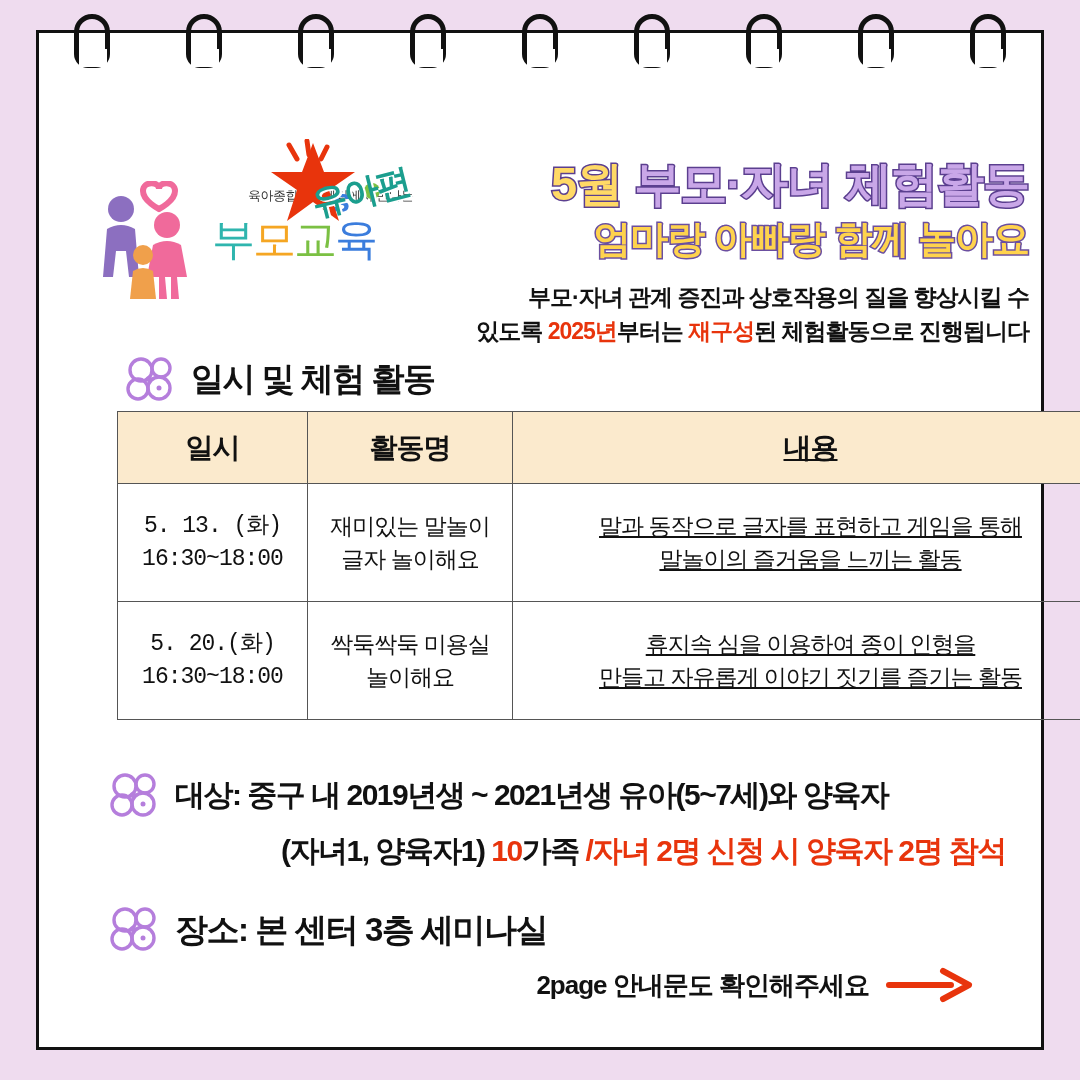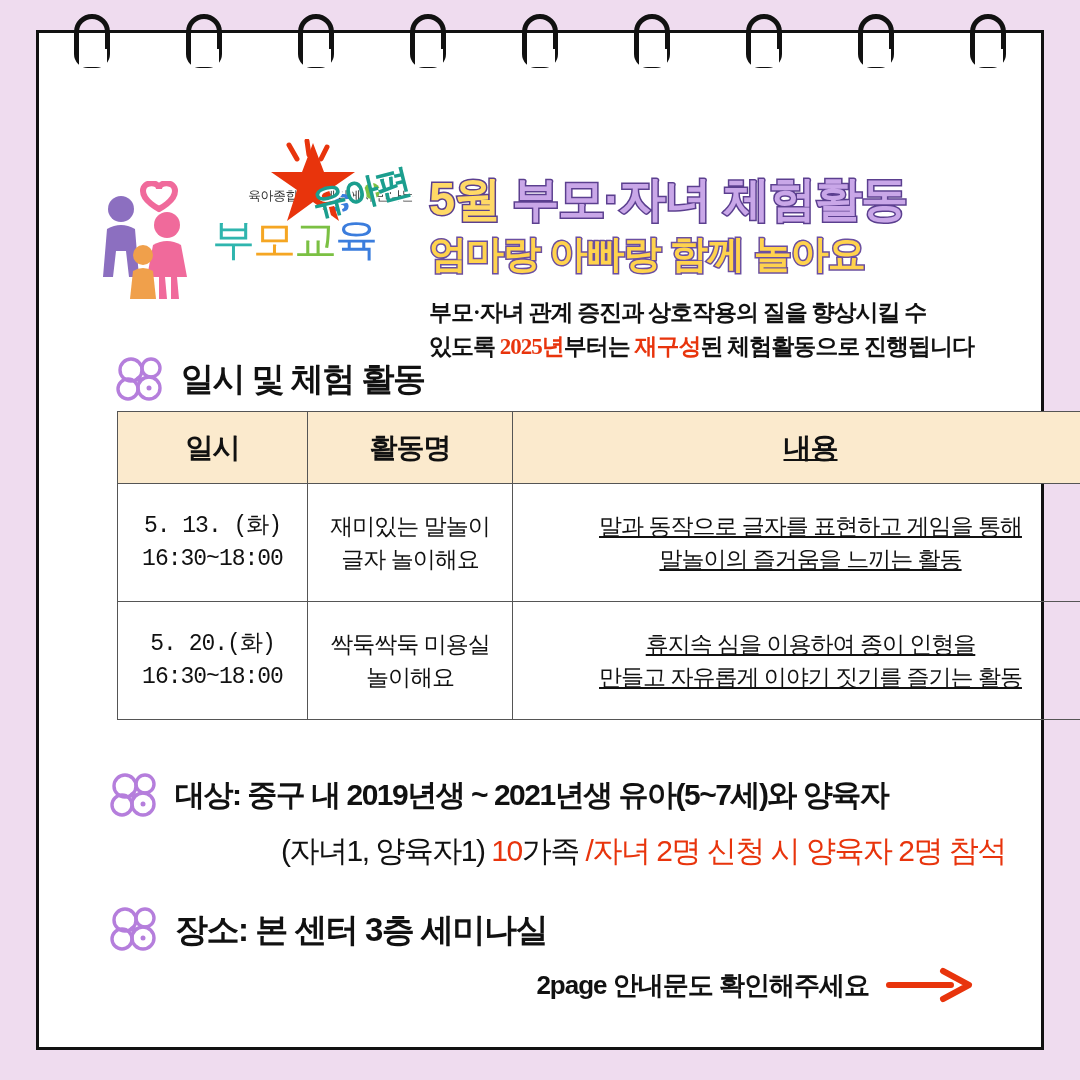--- a/index.html
+++ b/index.html
@@ -116,23 +116,23 @@
     font-size: 35px; font-weight: bold;
     color: #1b9e8e;
     transform: rotate(-14deg);
     letter-spacing: -2px;
     text-shadow: 2px 2px 0 #fff;
   }
 
   
   #title-group {
     position: absolute;
-    left: 390px; top: 93px;
+    left: 390px; top: 78px;
     width: 600px;
-    text-align: left;
+    text-align: right;
   }
   #title-line1 {
     font-size: 47px;
     font-weight: bold;
     letter-spacing: -1px;
     white-space: nowrap;
     line-height: 1.05;
   }
   #title-line1 .t-month {
     color: #ffd966;
@@ -155,21 +155,20 @@
     paint-order: stroke fill;
   }
   #title-desc {
     margin-top: 16px;
     font-size: 23px;
     font-weight: bold;
     color: #111;
     line-height: 1.45;
     letter-spacing: -1px;
     white-space: nowrap;
-    font-family: Liberation Serif, serif;
   }
   #title-desc .hl { color: #e8340c; }
 
   
   .flower-icon {
     width: 52px; height: 48px;
     flex: 0 0 auto;
   }
   .section-head {
     display: flex;
@@ -178,21 +177,21 @@
   }
   .section-title {
     font-size: 33px;
     font-weight: bold;
     letter-spacing: -1.5px;
     color: #111;
     white-space: nowrap;
   }
   #sec-schedule {
     position: absolute;
-    left: 76px; top: 322px; text-align: right;
+    left: 86px; top: 322px; text-align: right;
   }
 
   
   #table-wrap {
     position: absolute;
     left: 78px; top: 378px;
     width: 948px;
   }
   table {
     border-collapse: collapse;
@@ -232,21 +231,21 @@
     font-size: 30px;
     font-weight: bold;
     letter-spacing: -1.5px;
     color: #111;
     white-space: nowrap;
   }
   #target-line2 {
     margin-top: 12px;
     margin-left: 172px;
     font-size: 30px;
-    font-weight: normal;
+    font-weight: bold;
     letter-spacing: -1.5px;
     color: #111;
     white-space: nowrap;
   }
   #target-line2 .red { color: #e8340c; }
   #sec-place {
     position: absolute;
     left: 70px; top: 872px; align-items: flex-end;
   }
   

